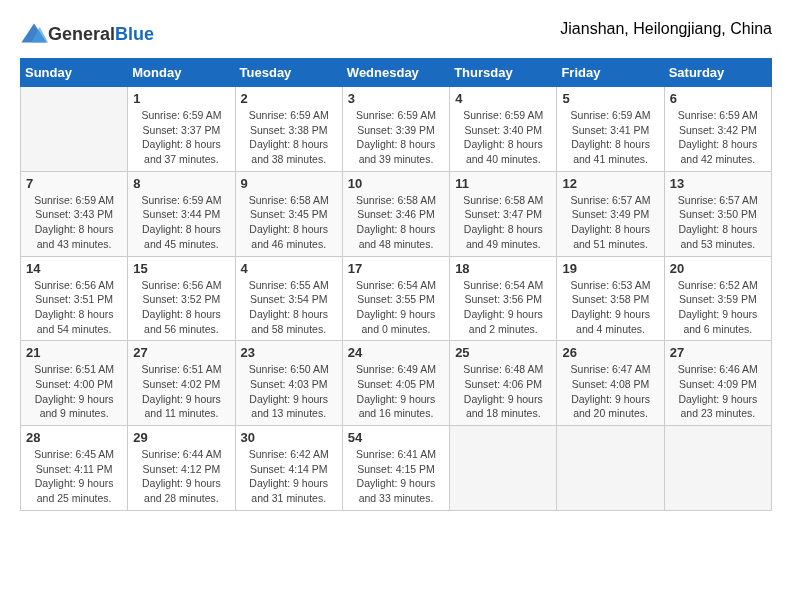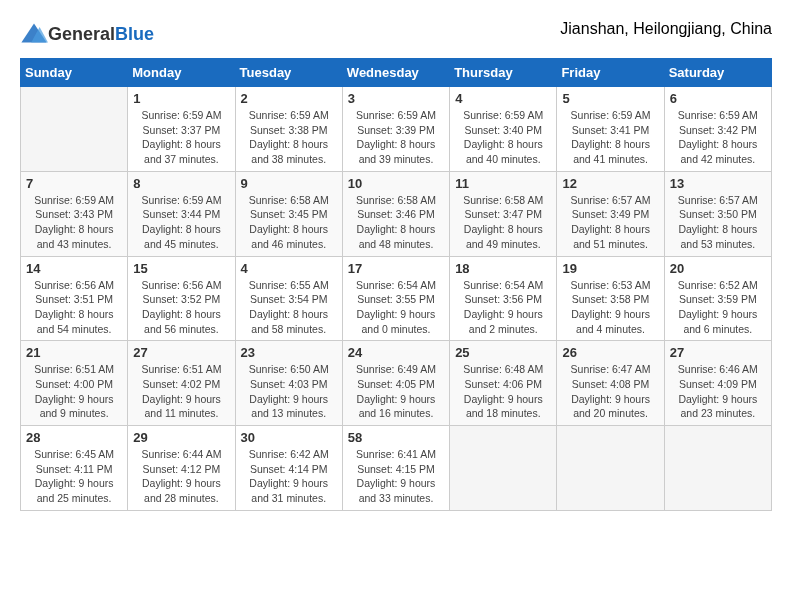--- a/index.html
+++ b/index.html
@@ -244,21 +244,21 @@
         </td>
         <td>
           <span class="day-number">29</span>
           <div class="day-info">Sunrise: 6:44 AM<br>Sunset: 4:12 PM<br>Daylight: 9 hours<br>and 28 minutes.</div>
         </td>
         <td>
           <span class="day-number">30</span>
           <div class="day-info">Sunrise: 6:42 AM<br>Sunset: 4:14 PM<br>Daylight: 9 hours<br>and 31 minutes.</div>
         </td>
         <td>
-          <span class="day-number">58</span>
+          <span class="day-number">54</span>
           <div class="day-info">Sunrise: 6:41 AM<br>Sunset: 4:15 PM<br>Daylight: 9 hours<br>and 33 minutes.</div>
         </td>
         <td class="empty-cell"></td>
         <td class="empty-cell"></td>
         <td class="empty-cell"></td>
       </tr>
     </tbody>
 </table>
 
 </body></html>

